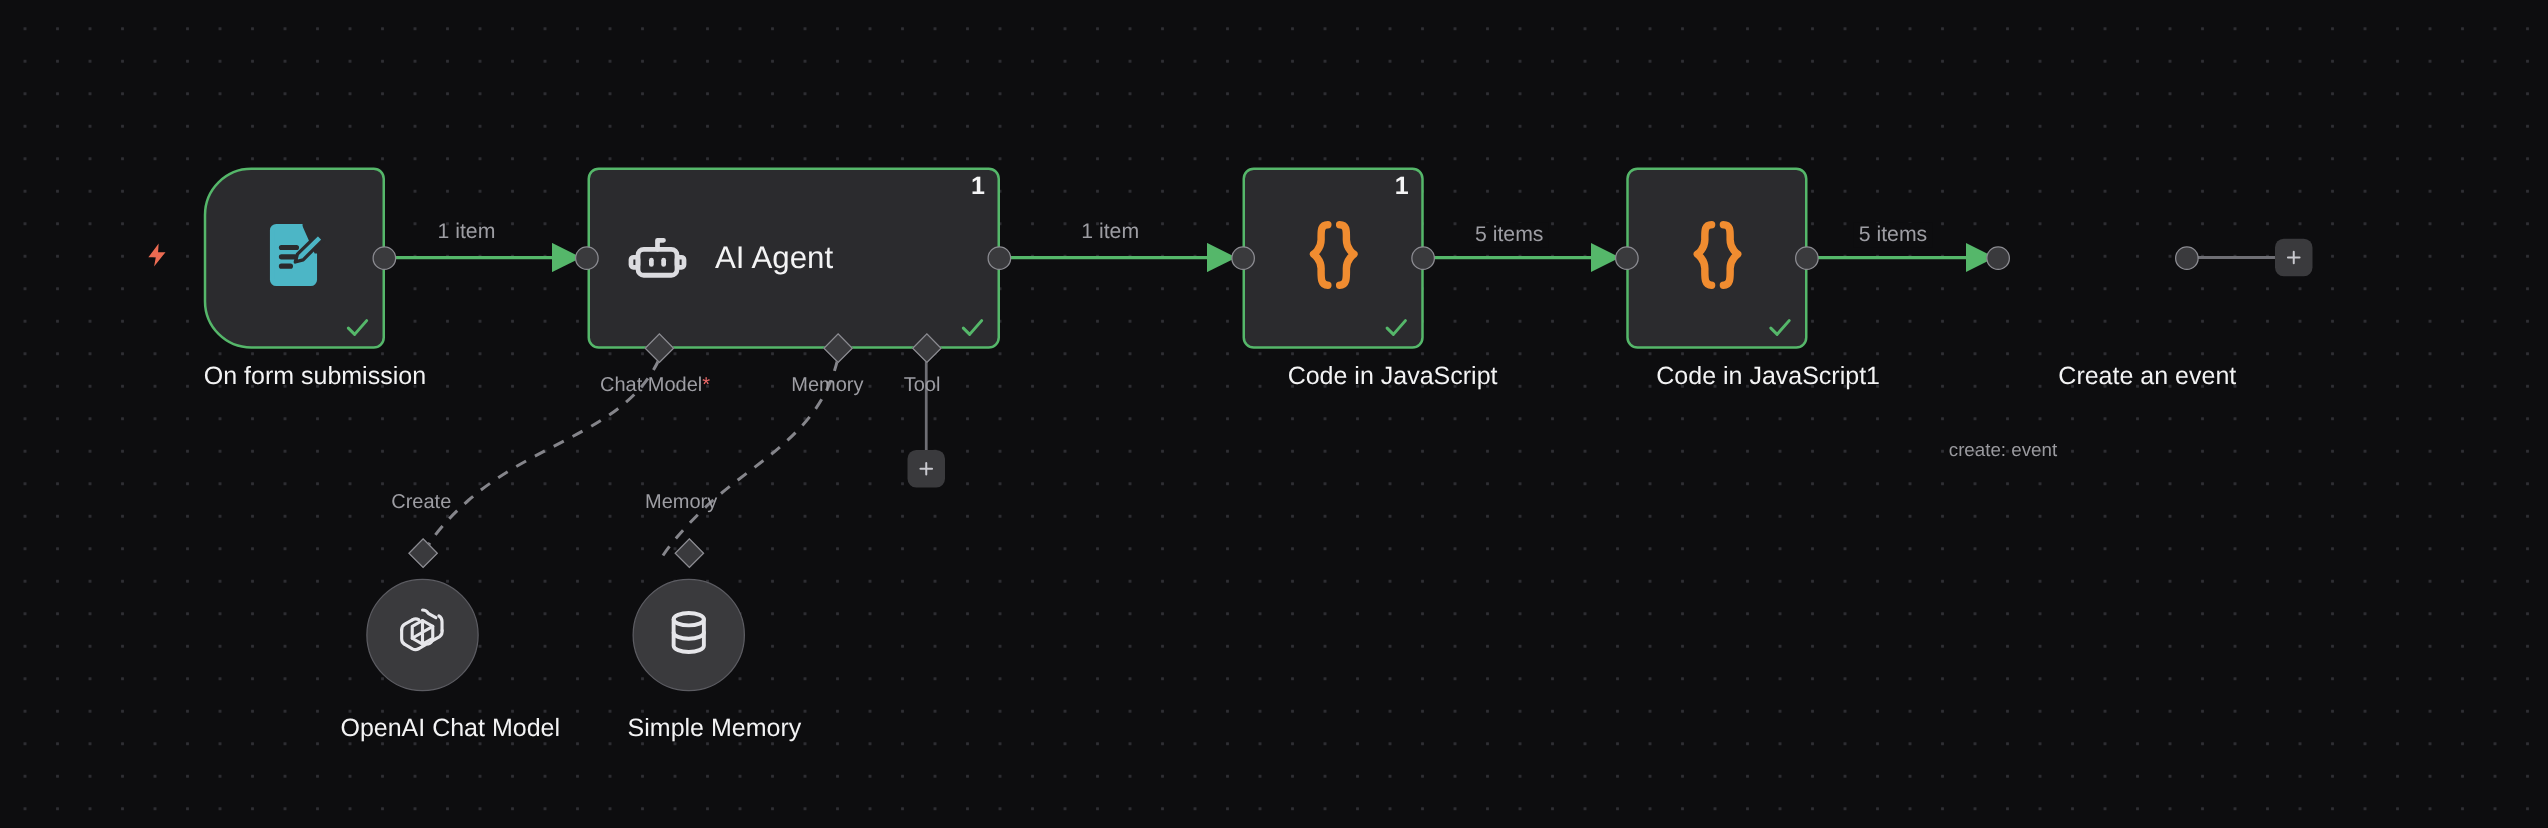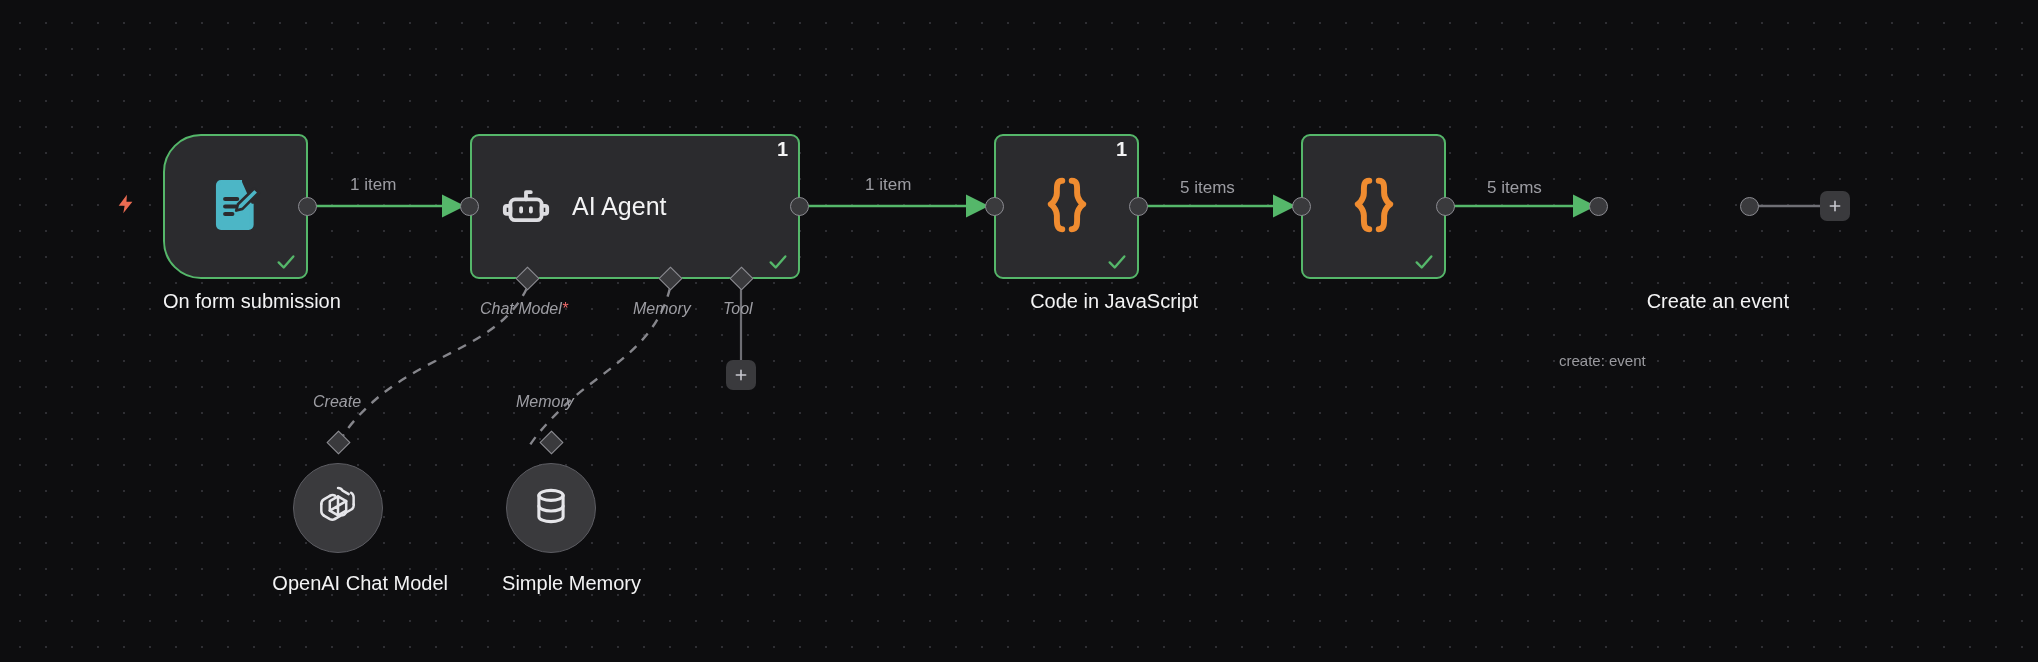--- a/index.html
+++ b/index.html
@@ -114,21 +114,20 @@
     box-sizing: border-box;
     transform: rotate(45deg);
     z-index: 7;
   }
   .subport-label {
     position: absolute;
     color: #9d9da3;
     font-size: 16px;
     white-space: nowrap;
     z-index: 6;
-    font-style: italic;
   }
   .subport-label .req { color: #ef6a6a; }
 
   
   .plus-btn {
     position: absolute;
     width: 30px;
     height: 30px;
     border-radius: 7px;
     background: #3a3a3d;
@@ -306,20 +305,21 @@
     </span>
     <span class="runbadge"></span>
     <span class="check">
       <svg viewBox="0 0 24 24" fill="none" stroke="currentColor" stroke-width="2.6" stroke-linecap="round" stroke-linejoin="round">
         <path d="M4 12.5 L9.5 18 L20 6"></path>
       </svg>
     </span>
   </div>
   <div class="port" style="left:1292px; top:197px;"></div>
   <div class="port" style="left:1436px; top:197px;"></div>
+  <div class="node-label" style="left:1242px; top:290px; width:262px;">Code in JavaScript1</div>
 
   <div class="edge-label" style="left:1483px; top:178px; background:#0d0d0f; padding:0 4px;">5 items</div>
 
   <div class="port" style="left:1589px; top:197px;"></div>
   <div class="port" style="left:1740px; top:197px;"></div>
   <div class="node-label" style="left:1559px; top:290px; width:230px;">Create an event</div>
   <div class="node-sublabel" style="left:1559px; top:325px; width:230px;">create: event</div>
 
   <div class="plus-btn" style="left:1820px; top:191px;">
     <svg viewBox="0 0 24 24" fill="none" stroke="currentColor" stroke-width="2.4" stroke-linecap="round">

